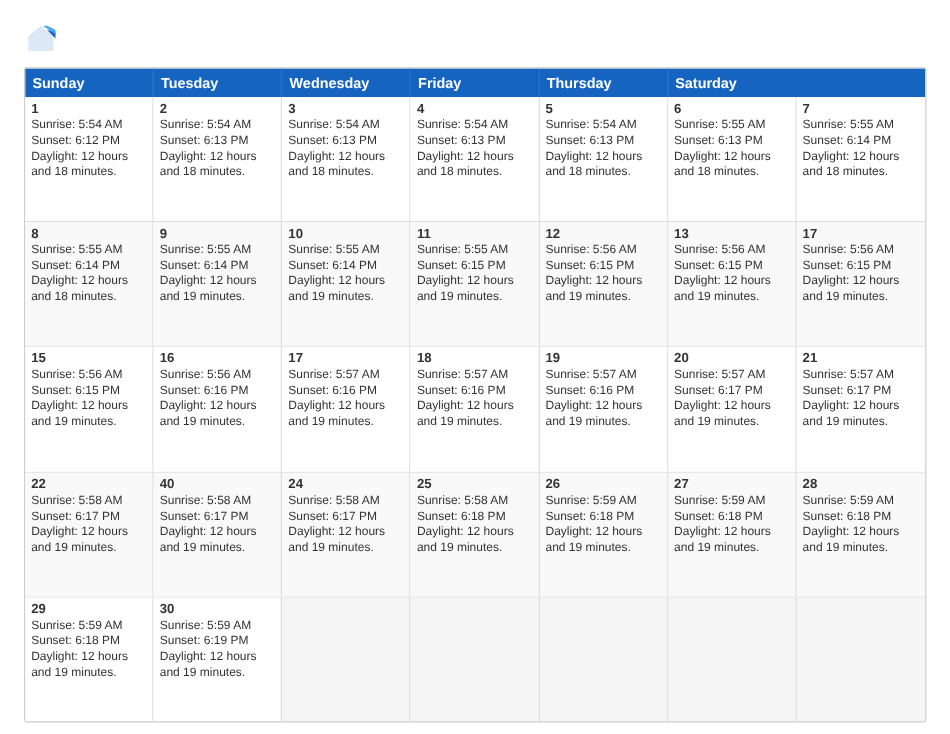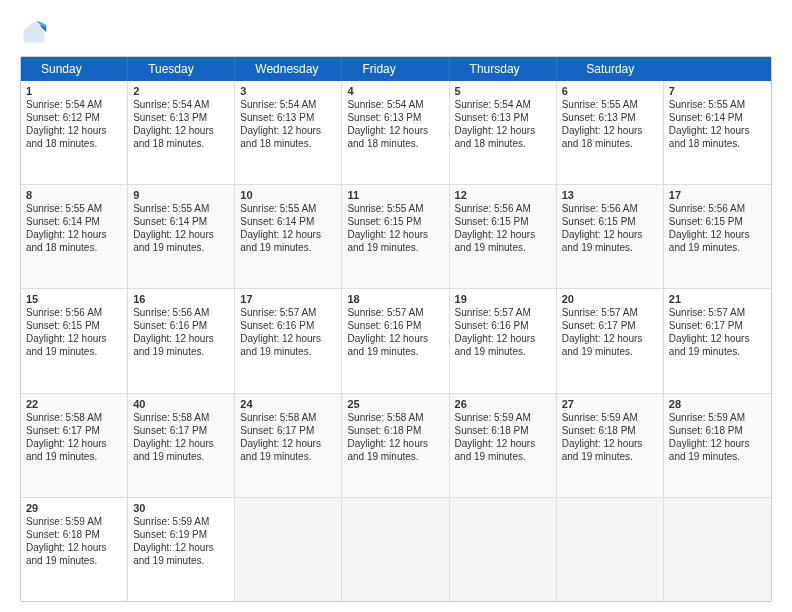--- a/index.html
+++ b/index.html
@@ -62,26 +62,26 @@
       overflow: hidden;
     }
     .cal-header {
       display: grid;
       grid-template-columns: repeat(7, 1fr);
       background: #1565C0;
     }
     .cal-header-cell {
       color: #fff;
       font-size: 12px;
-      font-weight: normal;
-      padding: 5px 20px;
+      font-weight: bold;
+      padding: 5px 6px;
       text-align: left;
       border-right: 1px solid #2979C0;
     }
-    .cal-header-cell:last-child { border-right: none; text-align: center; }
+    .cal-header-cell:last-child { border-right: none; }
     .cal-body {
       flex: 1;
       display: flex;
       flex-direction: column;
     }
     .cal-row {
       display: grid;
       grid-template-columns: repeat(7, 1fr);
       flex: 1;
       border-bottom: 1px solid #ddd;

